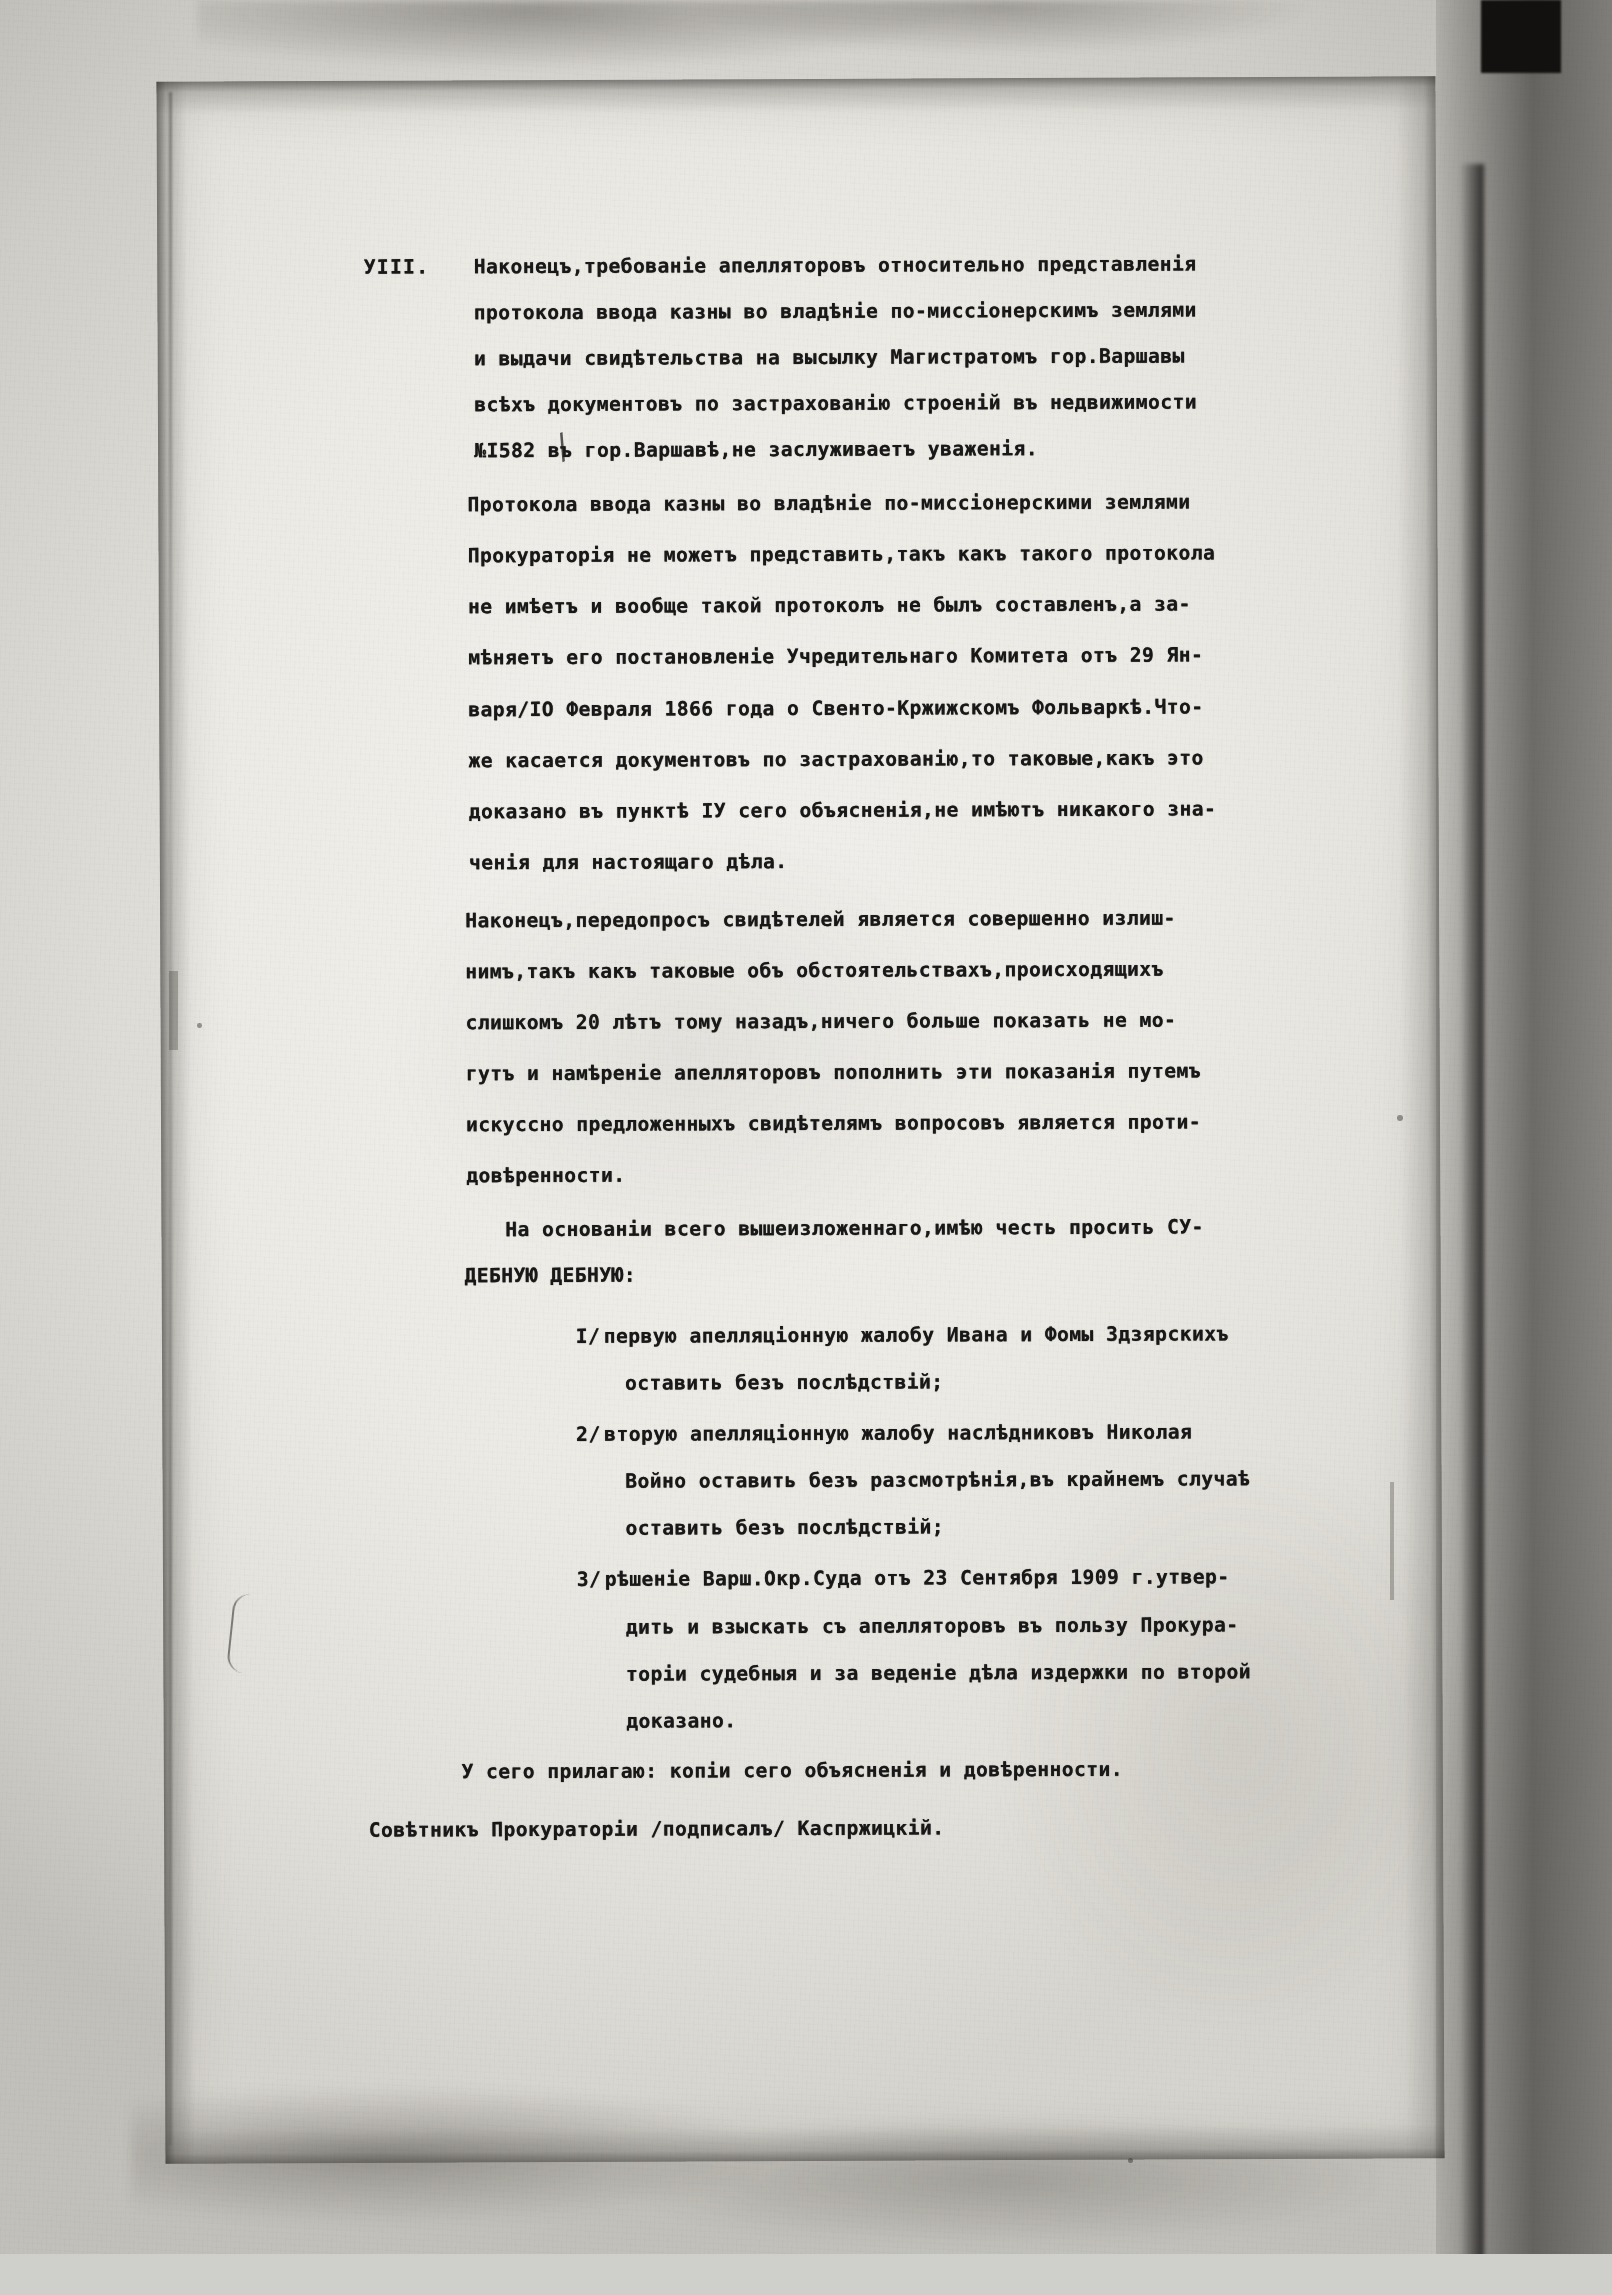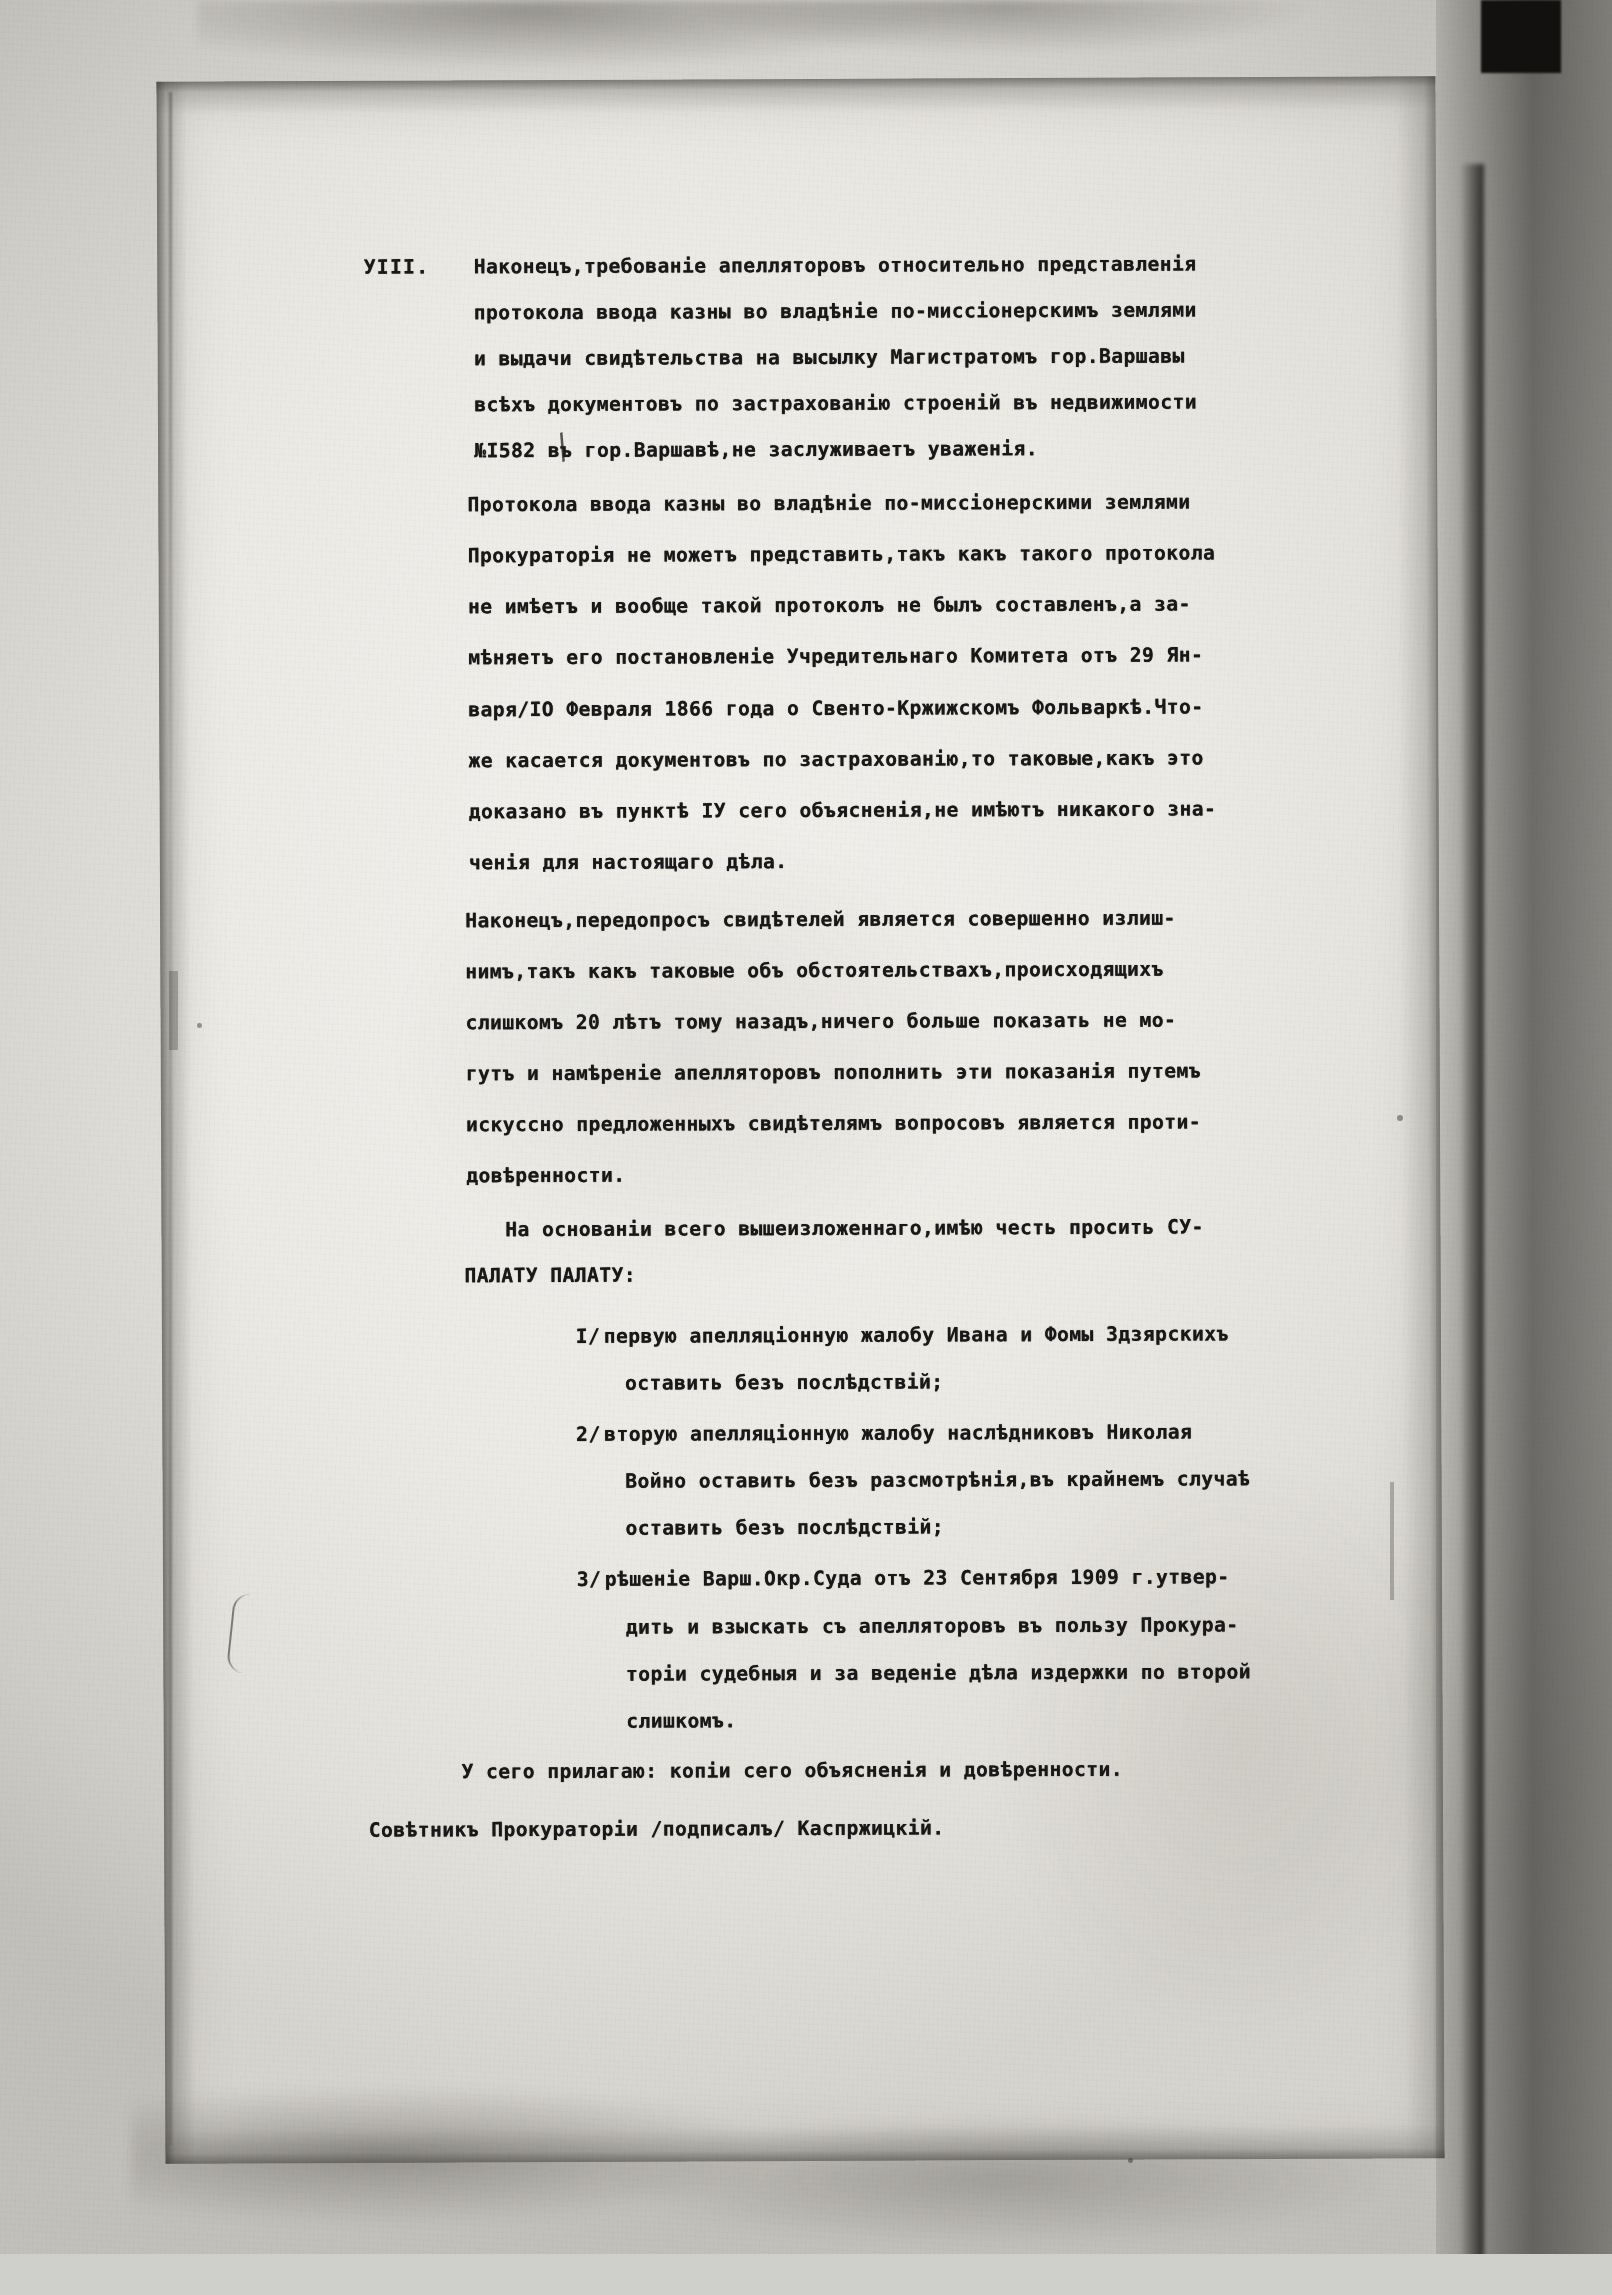--- a/index.html
+++ b/index.html
@@ -229,36 +229,36 @@
     <div class="doc-line" style="left:470px;top:850px;">ченiя для настоящаго дѣла.</div>
 
     <div class="doc-line" style="left:466px;top:908px;">Наконецъ,передопросъ свидѣтелей является совершенно излиш-</div>
     <div class="doc-line" style="left:466px;top:959px;">нимъ,такъ какъ таковые объ обстоятельствахъ,происходящихъ</div>
     <div class="doc-line" style="left:466px;top:1010px;">слишкомъ 20 лѣтъ тому назадъ,ничего больше показать не мо-</div>
     <div class="doc-line" style="left:466px;top:1061px;">гутъ и намѣренiе апелляторовъ пополнить эти показанiя путемъ</div>
     <div class="doc-line" style="left:466px;top:1112px;">искуссно предложенныхъ свидѣтелямъ вопросовъ является проти-</div>
     <div class="doc-line" style="left:466px;top:1163px;">довѣренности.</div>
 
     <div class="doc-line" style="left:505px;top:1217px;">На основанiи всего вышеизложеннаго,имѣю честь просить СУ-</div>
-    <div class="doc-line" style="left:464px;top:1263px;">ПАЛАТУ ПАЛАТУ:</div>
+    <div class="doc-line" style="left:464px;top:1263px;">ДЕБНУЮ ДЕБНУЮ:</div>
 
     <div class="doc-line" style="left:575px;top:1324px;">I/</div>
     <div class="doc-line" style="left:603px;top:1324px;">первую апелляцiонную жалобу Ивана и Фомы Здзярскихъ</div>
     <div class="doc-line" style="left:624px;top:1371px;">оставить безъ послѣдствiй;</div>
 
     <div class="doc-line" style="left:575px;top:1422px;">2/</div>
     <div class="doc-line" style="left:603px;top:1422px;">вторую апелляцiонную жалобу наслѣдниковъ Николая</div>
     <div class="doc-line" style="left:624px;top:1469px;">Войно оставить безъ разсмотрѣнiя,въ крайнемъ случаѣ</div>
     <div class="doc-line" style="left:624px;top:1516px;">оставить безъ послѣдствiй;</div>
 
     <div class="doc-line" style="left:575px;top:1567px;">3/</div>
     <div class="doc-line" style="left:603px;top:1567px;">рѣшенiе Варш.Окр.Суда отъ 23 Сентября 1909 г.утвер-</div>
     <div class="doc-line" style="left:624px;top:1615px;">дить и взыскать съ апелляторовъ въ пользу Прокура-</div>
     <div class="doc-line" style="left:624px;top:1662px;">торiи судебныя и за веденiе дѣла издержки по второй</div>
-    <div class="doc-line" style="left:624px;top:1709px;">слишкомъ.</div>
+    <div class="doc-line" style="left:624px;top:1709px;">доказано.</div>
 
     <div class="doc-line" style="left:459px;top:1759px;">У сего прилагаю: копiи сего объясненiя и довѣренности.</div>
 
     <div class="doc-line" style="left:366px;top:1817px;">Совѣтникъ Прокураторiи /подписалъ/ Каспржицкiй.</div>
 
   </div>
 </div>
 
 
 </body></html>

